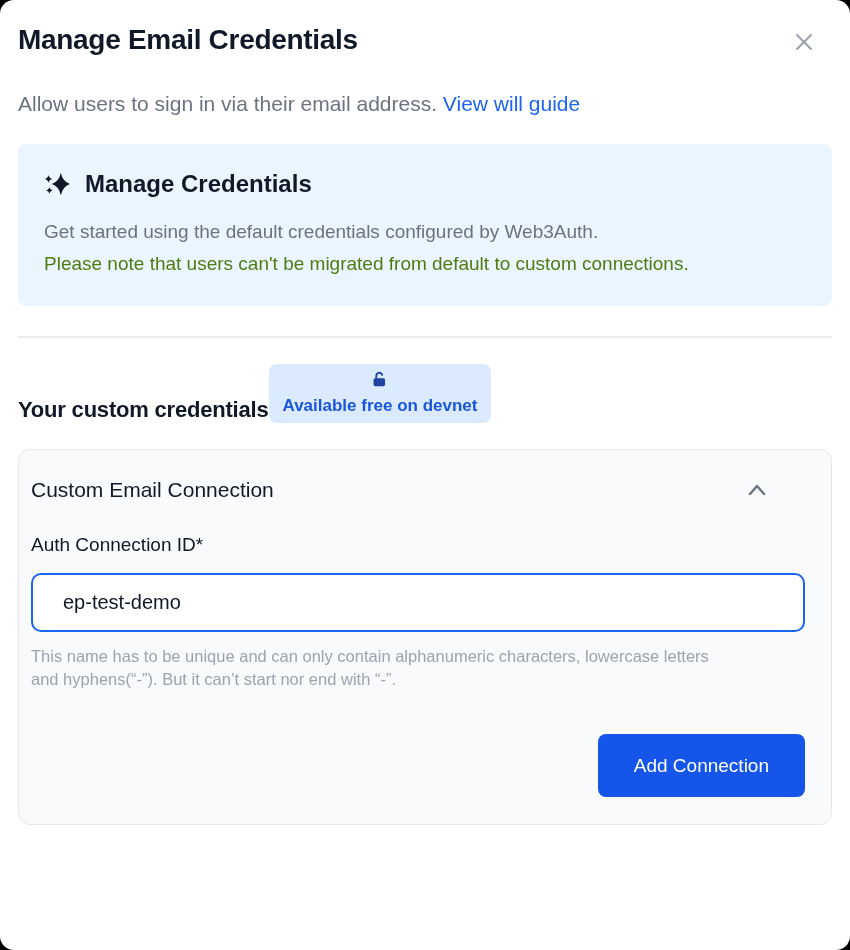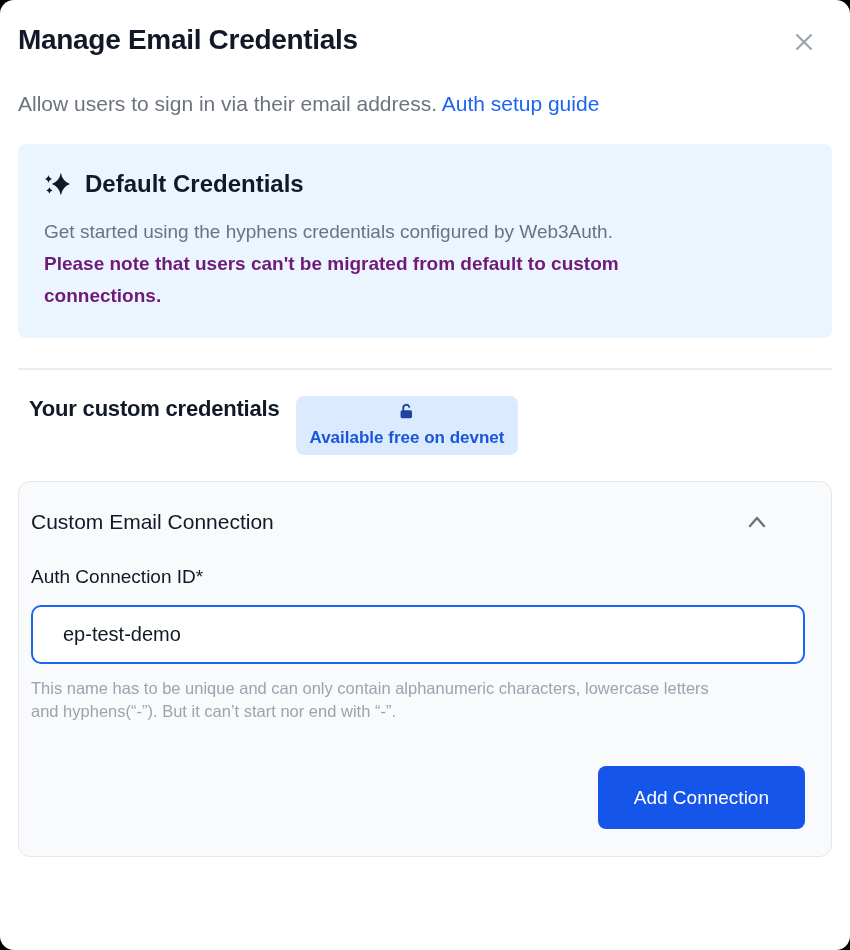--- a/index.html
+++ b/index.html
@@ -69,37 +69,35 @@
   .info-desc {
     margin-top: 18px;
     font-size: 19px;
     line-height: 32px;
     color: #6B7280;
     max-width: 740px;
   }
   .info-note {
     font-size: 19px;
     line-height: 32px;
-    font-weight: 700;
-    color: #701a75;
+    font-weight: 400;
+    color: #4d7c0f;
     max-width: 680px;
   }
   
   .divider {
     margin-top: 30px;
     border: none;
     border-top: 2px solid #EBECEF;
   }
   
   .section-row {
     margin-top: 26px;
     display: flex;
-    align-items: flex-start;
-    gap: 16px;
-    margin-left: 11px;
+    align-items: flex-end;
   }
   .section-heading {
     font-size: 22px;
     font-weight: 700;
     color: #111928;
     letter-spacing: -0.2px;
   }
   .badge {
     display: inline-flex;
     align-items: center;
@@ -202,34 +200,34 @@
     <button class="close-btn">
       <span>
         <svg width="28" height="28" viewBox="0 0 24 24" fill="none" stroke="#9CA3AF" stroke-width="1.8" stroke-linecap="round">
           <line x1="6" y1="6" x2="18" y2="18"></line>
           <line x1="18" y1="6" x2="6" y2="18"></line>
         </svg>
       </span>
     </button>
   </div>
 
-  <p class="subtitle"><span>Allow users to sign in via their email address. </span><a href="#">Auth setup guide</a></p>
+  <p class="subtitle"><span>Allow users to sign in via their email address. </span><a href="#">View will guide</a></p>
 
   <div class="info-box">
     <div class="info-title-row">
       <span style="line-height:0">
         <svg width="27" height="27" viewBox="0 0 24 24" fill="#111928">
           <path d="M15 1.5 Q16.4 9 23 11.5 Q16.4 14 15 21.5 Q13.6 14 7 11.5 Q13.6 9 15 1.5 Z"></path>
           <path d="M4 3.5 Q4.6 6.4 7.4 7 Q4.6 7.6 4 10.5 Q3.4 7.6 0.6 7 Q3.4 6.4 4 3.5 Z"></path>
           <path d="M4.8 14.5 Q5.3 16.9 7.6 17.4 Q5.3 17.9 4.8 20.3 Q4.3 17.9 2 17.4 Q4.3 16.9 4.8 14.5 Z"></path>
         </svg>
       </span>
-      <span class="info-title">Default Credentials</span>
+      <span class="info-title">Manage Credentials</span>
     </div>
-    <p class="info-desc">Get started using the hyphens credentials configured by Web3Auth.</p>
+    <p class="info-desc">Get started using the default credentials configured by Web3Auth.</p>
     <p class="info-note">Please note that users can't be migrated from default to custom connections.</p>
   </div>
 
   <hr class="divider">
 
   <div class="section-row">
     <h2 class="section-heading">Your custom credentials</h2>
     <span class="badge">
       <span style="line-height:0">
         <svg width="17" height="17" viewBox="0 0 20 20" fill="none">

